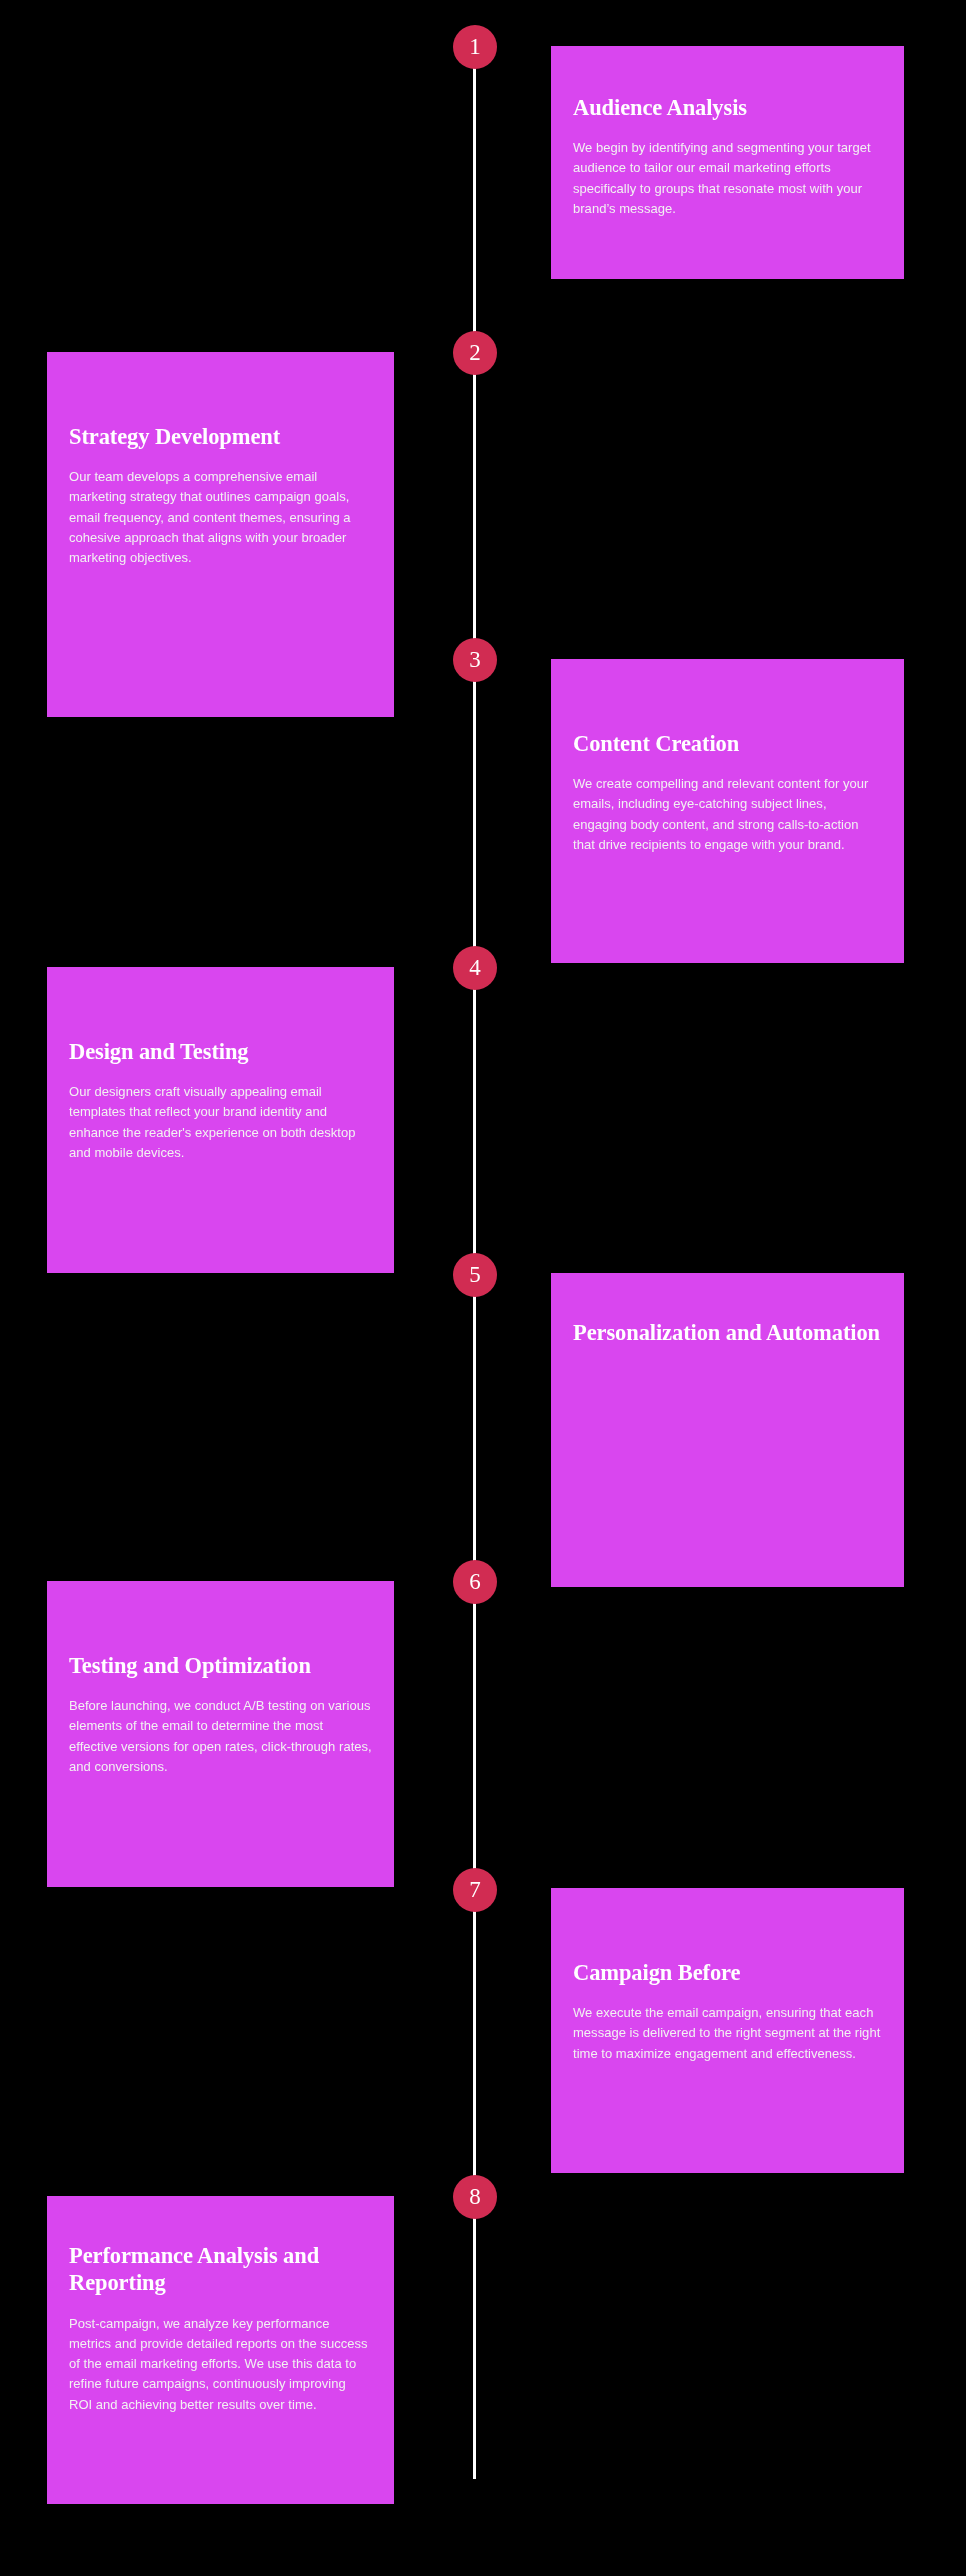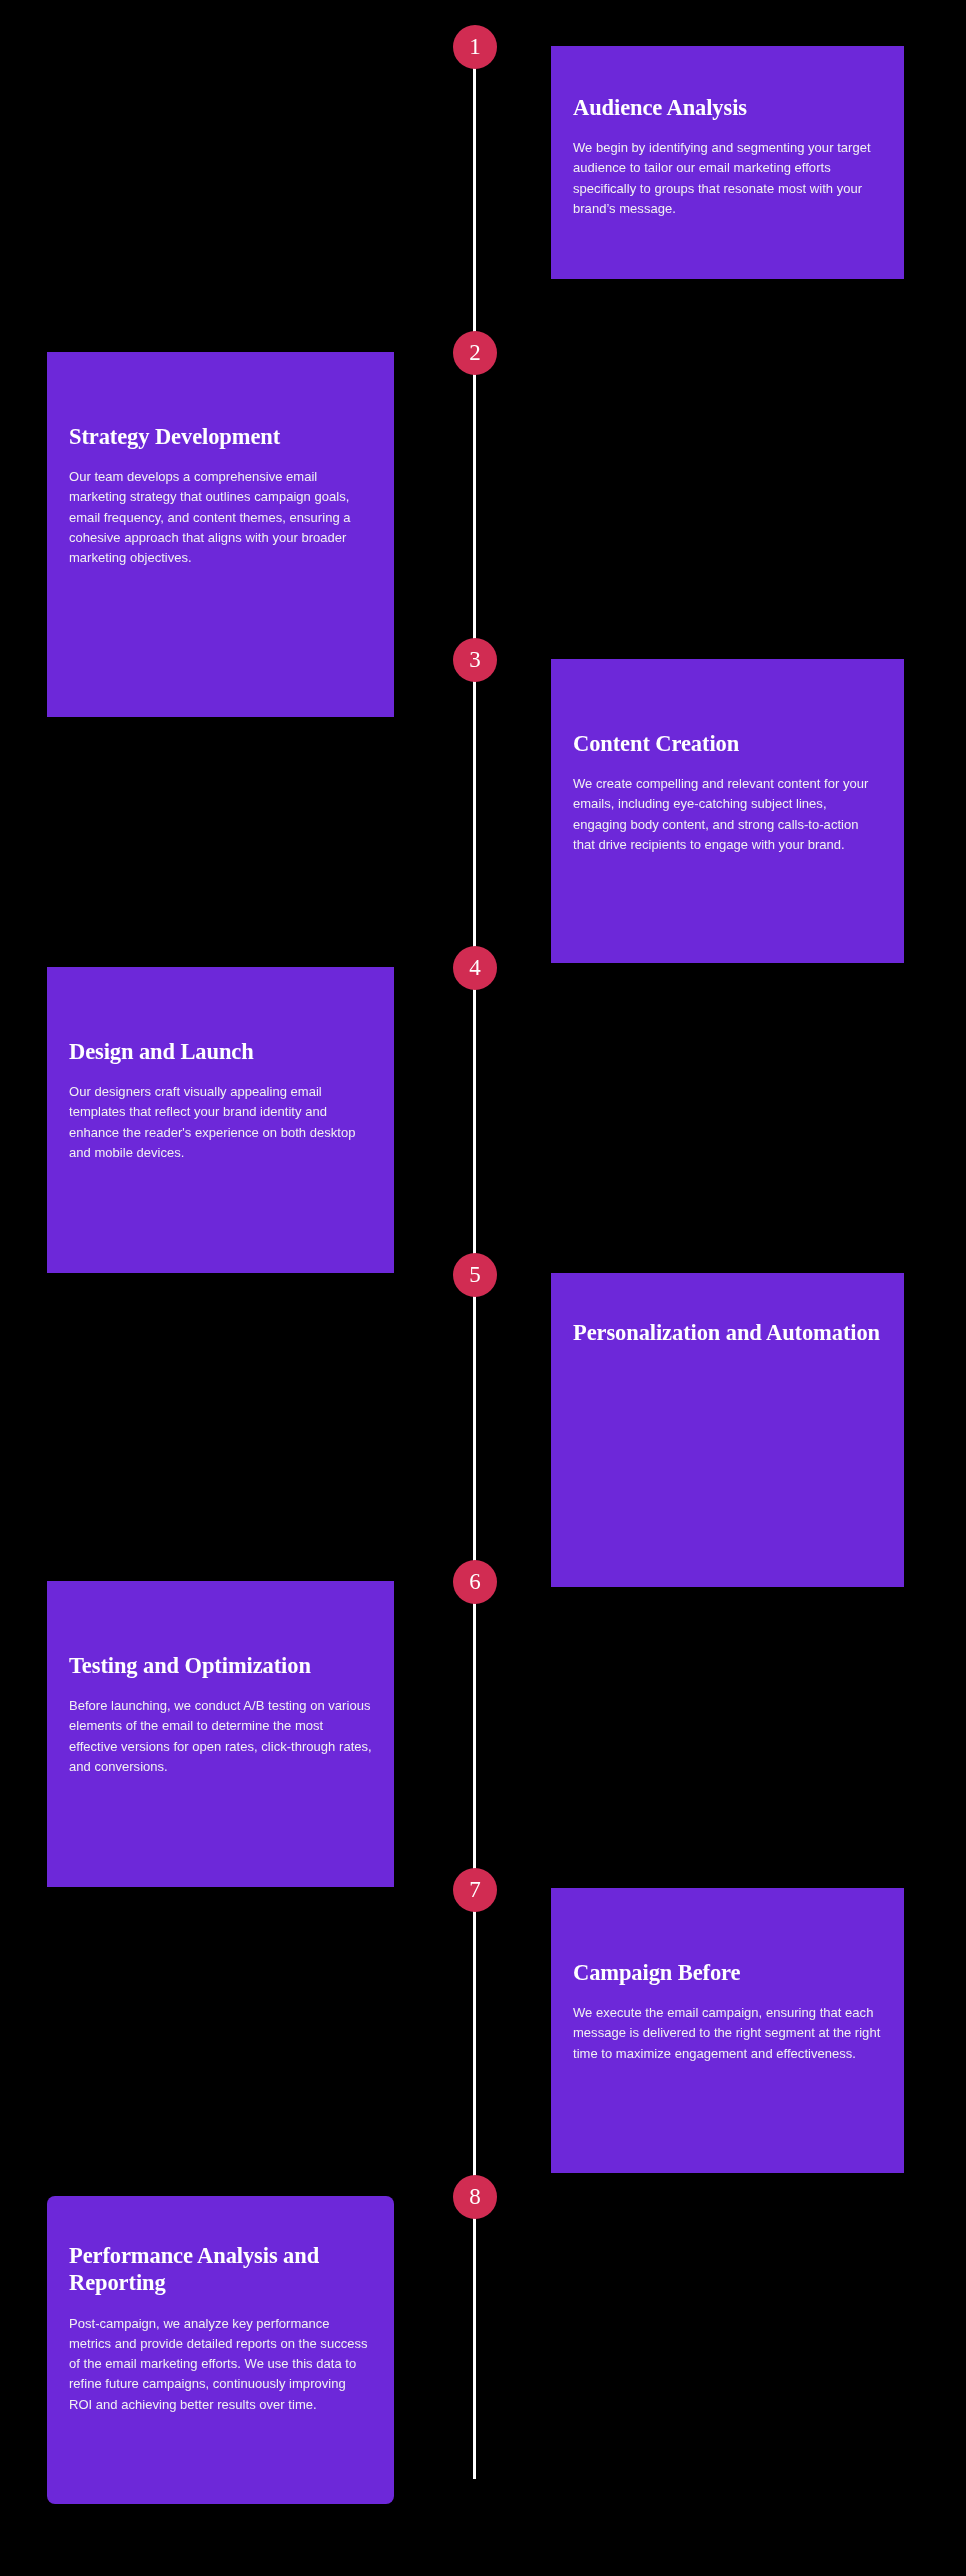--- a/index.html
+++ b/index.html
@@ -55,21 +55,21 @@
     color: #ffffff;
     line-height: 1;
     letter-spacing: 0px;
     display: block;
     padding-bottom: 1.3px;
   }
 
   
   .step-card {
     position: absolute;
-    background: #6d28d9;
+    background: #d946ef;
     padding: 0;
     z-index: 2;
   }
 
   .step-card.side-right {
     left: 551px;
     width: 353px;
   }
 
   .step-card.side-left {
@@ -139,21 +139,21 @@
       <h2 class="step-card-title">Content Creation</h2>
       <p class="step-card-body">We create compelling and relevant content for your emails, including eye-catching subject lines, engaging body content, and strong calls-to-action that drive recipients to engage with your brand.</p>
     </div>
   </div>
 
   <div class="step-marker" style="top:946px;">
     <span class="step-marker-number">4</span>
   </div>
   <div class="step-card side-left" style="top:967px; height:306px;">
     <div class="step-card-inner" style="top:71px;">
-      <h2 class="step-card-title">Design and Launch</h2>
+      <h2 class="step-card-title">Design and Testing</h2>
       <p class="step-card-body">Our designers craft visually appealing email templates that reflect your brand identity and enhance the reader's experience on both desktop and mobile devices.</p>
     </div>
   </div>
 
   <div class="step-marker" style="top:1253px;">
     <span class="step-marker-number">5</span>
   </div>
   <div class="step-card side-right" style="top:1273px; height:314px;">
     <div class="step-card-inner" style="top:46px;">
       <h2 class="step-card-title">Personalization and Automation</h2>
@@ -176,21 +176,21 @@
   <div class="step-card side-right" style="top:1888px; height:285px;">
     <div class="step-card-inner" style="top:71px;">
       <h2 class="step-card-title">Campaign Before</h2>
       <p class="step-card-body">We execute the email campaign, ensuring that each message is delivered to the right segment at the right time to maximize engagement and effectiveness.</p>
     </div>
   </div>
 
   <div class="step-marker" style="top:2175px;">
     <span class="step-marker-number">8</span>
   </div>
-  <div class="step-card side-left" style="top:2196px; height:308px;border-radius:8px;">
+  <div class="step-card side-left" style="top:2196px; height:308px;">
     <div class="step-card-inner" style="top:46px;">
       <h2 class="step-card-title">Performance Analysis and Reporting</h2>
       <p class="step-card-body">Post-campaign, we analyze key performance metrics and provide detailed reports on the success of the email marketing efforts. We use this data to refine future campaigns, continuously improving ROI and achieving better results over time.</p>
     </div>
   </div>
 
 </div>
 
 
 </body></html>

